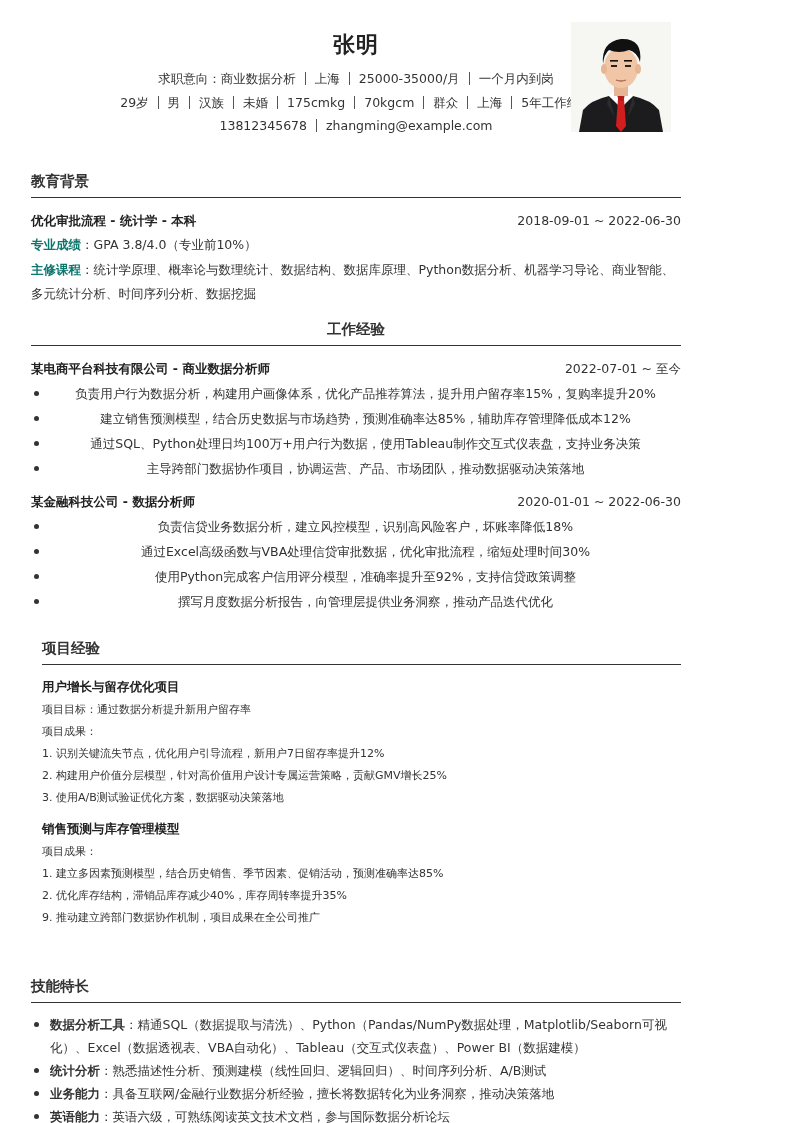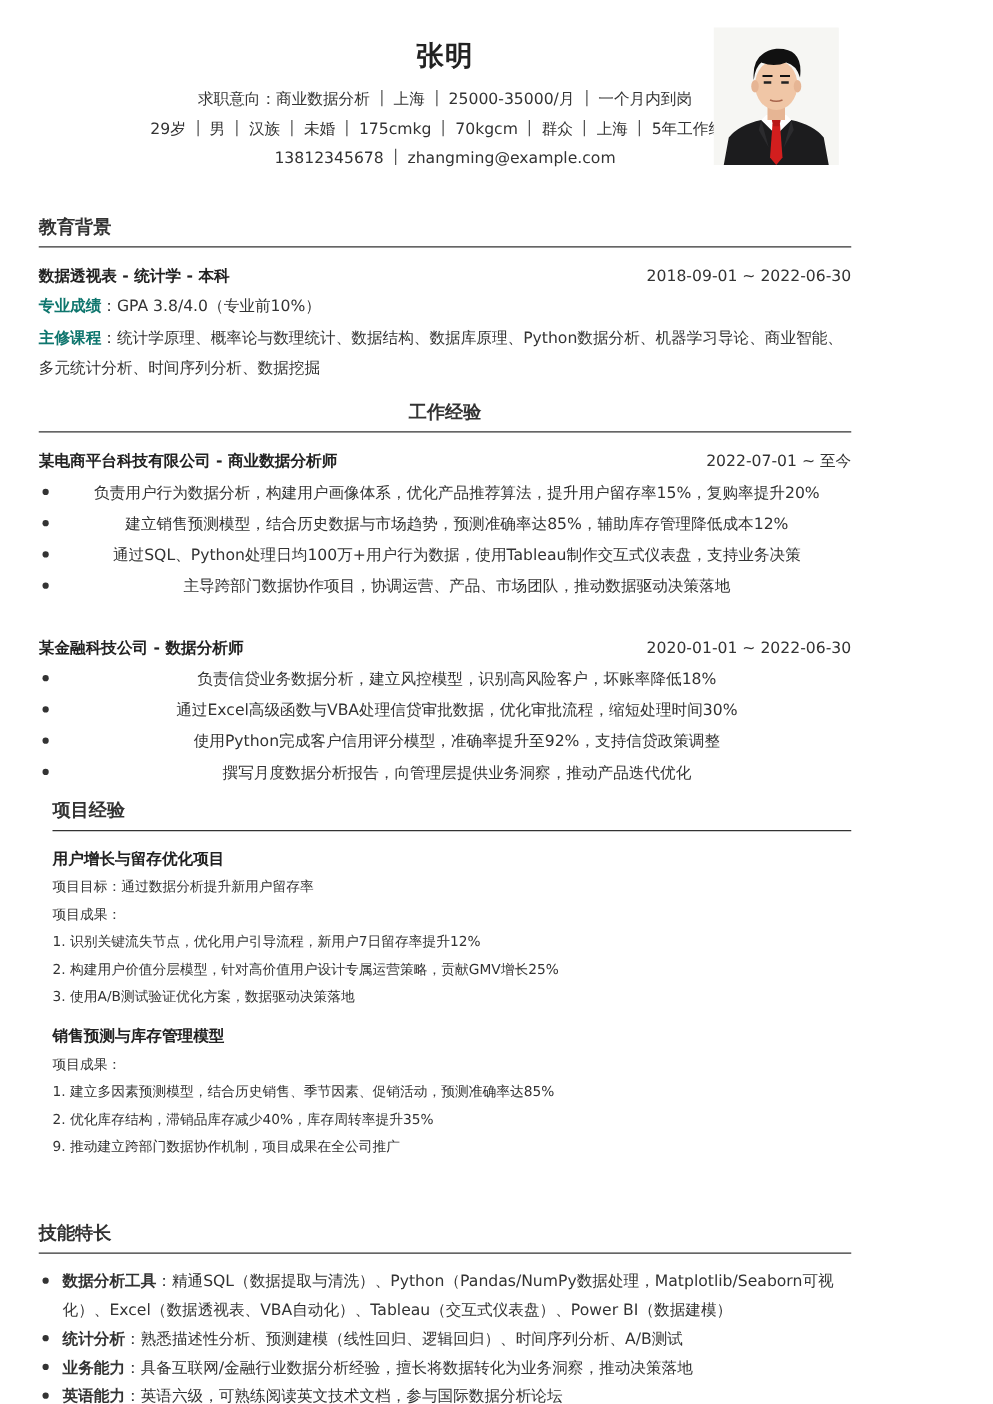--- a/index.html
+++ b/index.html
@@ -96,21 +96,21 @@
         <rect x="53" y="38" width="8" height="1.6" fill="#111"></rect>
 
         <path d="M45 58 Q50 60 55 58" stroke="#a8654c" stroke-width="1.3" fill="none"></path>
       </svg>
     </div>
   </div>
 
   <div class="section" style="top:172px;">
     <div class="section-title">教育背景</div>
     <div class="row">
-      <span class="bold">数据透视表 - 统计学 - 本科</span>
+      <span class="bold">优化审批流程 - 统计学 - 本科</span>
       <span>2018-09-01 ~ 2022-06-30</span>
     </div>
     <div class="line"><b>专业成绩</b><span>：GPA 3.8/4.0（专业前10%）</span></div>
     <div class="line"><b>主修课程</b><span>：统计学原理、概率论与数理统计、数据结构、数据库原理、Python数据分析、机器学习导论、商业智能、多元统计分析、时间序列分析、数据挖掘</span></div>
   </div>
 
   <div class="section" style="top:320px;text-align:center;">
     <div class="section-title">工作经验</div>
 
     <div>
@@ -119,21 +119,21 @@
         <span>2022-07-01 ~ 至今</span>
       </div>
       <ul class="bullets">
         <li>负责用户行为数据分析，构建用户画像体系，优化产品推荐算法，提升用户留存率15%，复购率提升20%</li>
         <li>建立销售预测模型，结合历史数据与市场趋势，预测准确率达85%，辅助库存管理降低成本12%</li>
         <li>通过SQL、Python处理日均100万+用户行为数据，使用Tableau制作交互式仪表盘，支持业务决策</li>
         <li>主导跨部门数据协作项目，协调运营、产品、市场团队，推动数据驱动决策落地</li>
       </ul>
     </div>
 
-    <div style="margin-top:24px;">
+    <div style="margin-top:8px;">
       <div class="row">
         <span class="bold">某金融科技公司 - 数据分析师</span>
         <span>2020-01-01 ~ 2022-06-30</span>
       </div>
       <ul class="bullets">
         <li>负责信贷业务数据分析，建立风控模型，识别高风险客户，坏账率降低18%</li>
         <li>通过Excel高级函数与VBA处理信贷审批数据，优化审批流程，缩短处理时间30%</li>
         <li>使用Python完成客户信用评分模型，准确率提升至92%，支持信贷政策调整</li>
         <li>撰写月度数据分析报告，向管理层提供业务洞察，推动产品迭代优化</li>
       </ul>

